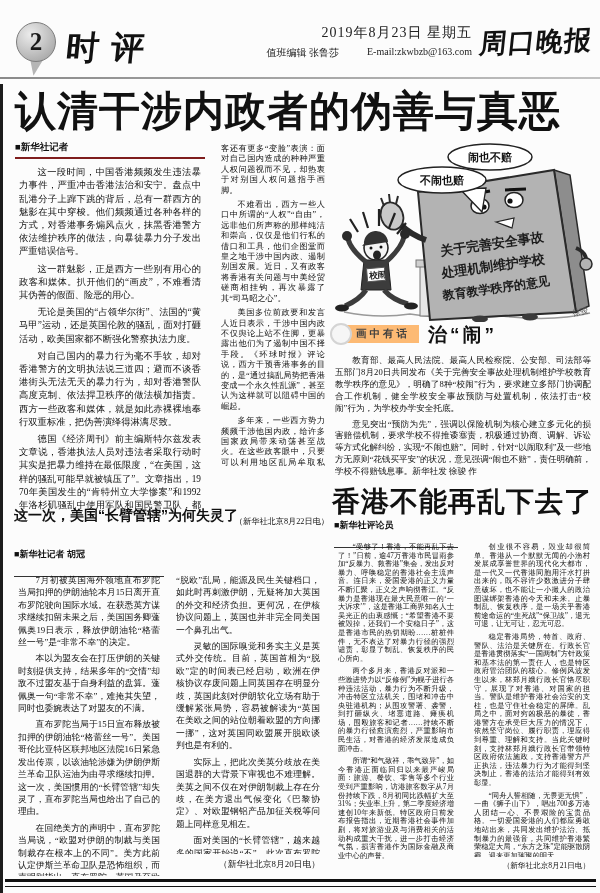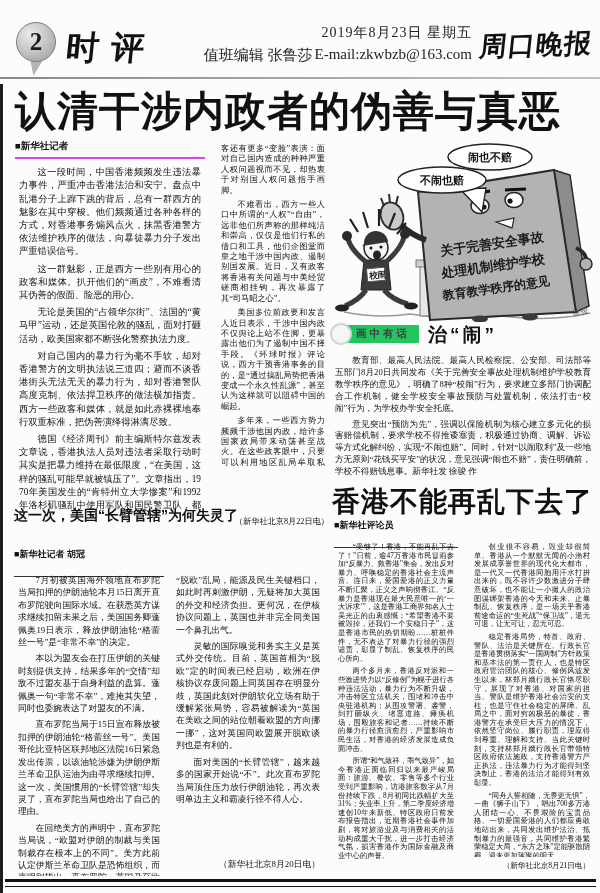--- a/index.html
+++ b/index.html
@@ -16,43 +16,43 @@
     border:1px solid #7d7d7d;z-index:3;display:flex;align-items:center;justify-content:center;}
   .pin-num{font-size:25px;font-weight:bold;font-family:"Liberation Serif",serif;color:#1a1a1a;}
   .pin-tail{left:28px;top:58px;width:0;height:0;z-index:2;
     border-left:7px solid transparent;border-right:7px solid transparent;
     border-top:18px solid #b5b5b5;transform:rotate(10deg);}
   .section-title{left:66px;top:26px;font-size:33px;font-weight:bold;
     letter-spacing:12px;transform:skewX(-6deg);font-family:"Liberation Serif",serif;}
   .header-right{right:8px;top:24px;display:flex;align-items:center;gap:8px;}
   .header-right .txt{display:flex;flex-direction:column;align-items:flex-end;gap:4px;}
   .date-line{font-size:14px;letter-spacing:1px;color:#222;}
-  .staff-line{font-size:15px;color:#222;display:flex;gap:2px;}
+  .staff-line{font-size:10px;color:#222;display:flex;gap:28px;}
   .paper-logo{font-size:27px;font-weight:900;transform:skewX(-8deg) rotate(-2deg);
     font-family:"Liberation Serif",serif;letter-spacing:1px;}
   .header-rule{left:0;right:0;top:77px;height:2px;
     background:linear-gradient(to right,#8a8a8a,#c2c2c2);}
   
   .main-headline{left:15px;top:84px;width:578px;font-size:41px;font-weight:900;
     letter-spacing:1px;white-space:nowrap;font-family:Liberation Sans, sans-serif;}
-  .byline{font-size:9.5px;font-weight:bold;font-family:Liberation Mono, monospace;
-    border-bottom:2px solid #d946ef;padding-bottom:4px;margin-bottom:7px;}
+  .byline{font-size:9.5px;font-weight:bold;font-family:Liberation Sans, sans-serif;
+    border-bottom:2px solid #7f1d1d;padding-bottom:4px;margin-bottom:7px;}
   .byline-thin{font-size:9px;font-weight:bold;font-family:"Liberation Sans",sans-serif;
     border-bottom:1.5px solid #333;padding-bottom:15px;}
   .col{overflow:hidden;text-align:justify;text-justify:inter-character;word-break:break-all;}
   .col p{margin:4px;text-indent:2em;}
   .col.cont p:first-child{text-indent:0;}
   .m1{left:15px;top:140px;width:190px;height:370px;font-size:9.3px;line-height:13.2px;}
   .m2{left:217px;top:140px;width:112px;height:326px;font-size:8.2px;line-height:10.4px;}
   .dateline{text-align:right;font-family:"Liberation Serif",serif;color:#111;}
   .m-date{left:217px;top:468px;width:112px;font-size:8.2px;margin-top:48px;}
   
   .cartoon-svg{left:330px;top:140px;width:265px;height:182px;}
   .cartoon-meta{left:330px;top:322px;width:265px;height:26px;}
-  .badge{position:absolute;left:10px;top:3px;background:#22c55e;color:#3f3f3f;
+  .badge{position:absolute;left:10px;top:3px;background:#fdba74;color:#3f3f3f;
     font-size:10.5px;font-weight:bold;font-family:"Liberation Sans",sans-serif;
     letter-spacing:3px;padding:2px 9px 2px 16px;}
   .badge-ring{position:absolute;left:-10px;top:-2px;width:18px;height:18px;border-radius:50%;
     border:2px solid #d4d4d4;background:#f6f6f6;}
   .cartoon-caption{position:absolute;left:0;right:0;top:0;text-align:center;
     font-size:19px;font-weight:900;font-family:"Liberation Sans",sans-serif;letter-spacing:3px;}
   .cartoon-body{left:331px;top:351px;width:264px;height:131px;font-size:8.6px;line-height:11.9px;}
   
   .hk-headline{left:330px;top:483px;width:265px;text-align:center;font-size:28px;
     font-weight:900;font-family:"Liberation Sans",sans-serif;letter-spacing:1px;}
@@ -215,15 +215,16 @@
 <div class="abs col u1c">
     <p>7月初被英国海外领地直布罗陀当局扣押的伊朗油轮本月15日离开直布罗陀驶向国际水域。在获悉英方谋求继续扣留未果之后，美国国务卿蓬佩奥19日表示，释放伊朗油轮“格蕾丝一号”是“非常不幸”的决定。</p>
     <p>本以为盟友会在打压伊朗的关键时刻提供支持，结果多年的“交情”却敌不过盟友基于自身利益的盘算。蓬佩奥一句“非常不幸”，难掩其失望，同时也委婉表达了对盟友的不满。</p>
     <p>直布罗陀当局于15日宣布释放被扣押的伊朗油轮“格蕾丝一号”。美国哥伦比亚特区联邦地区法院16日紧急发出传票，以该油轮涉嫌为伊朗伊斯兰革命卫队运油为由寻求继续扣押。这一次，美国惯用的“长臂管辖”却失灵了，直布罗陀当局也给出了自己的理由。</p>
     <p>在回绝美方的声明中，直布罗陀当局说，“欧盟对伊朗的制裁与美国制裁存在根本上的不同”。美方此前认定伊斯兰革命卫队是恐怖组织，而声明则指出，直布罗陀、英国乃至欧盟都没有认定伊斯兰革命卫队是恐怖组织。</p>
     <p>扣有扣的理由，放也有放的依据。眼下，一艘英国油轮被伊朗扣留，双方如陷入以牙还牙的恶性循环，受损的是双方的利益，况且英国面临</p>
   </div>
 <div class="abs col cont u2c">
     <p>“脱欧”乱局，能源及民生关键档口，如此时再刺激伊朗，无疑将加大英国的外交和经济负担。更何况，在伊核协议问题上，英国也并非完全同美国一个鼻孔出气。</p>
     <p>灵敏的国际嗅觉和务实主义是英式外交传统。目前，英国首相为“脱欧”定的时间表已经启动，欧洲在伊核协议存废问题上同英国存在明显分歧，英国此刻对伊朗软化立场有助于缓解紧张局势，容易被解读为“英国在美欧之间的站位朝着欧盟的方向挪一挪”，这对英国同欧盟展开脱欧谈判也是有利的。</p>
+    <p>实际上，把此次美英分歧放在美国退群的大背景下审视也不难理解。美英之间不仅在对伊朗制裁上存在分歧，在美方退出气候变化《巴黎协定》、对欧盟钢铝产品加征关税等问题上同样意见相左。</p>
     <p>面对美国的“长臂管辖”，越来越多的国家开始说“不”。此次直布罗陀当局顶住压力放行伊朗油轮，再次表明单边主义和霸凌行径不得人心。</p>
   </div>
 <div class="abs dateline us-date">（新华社北京8月20日电）</div>
 
 </body></html>

